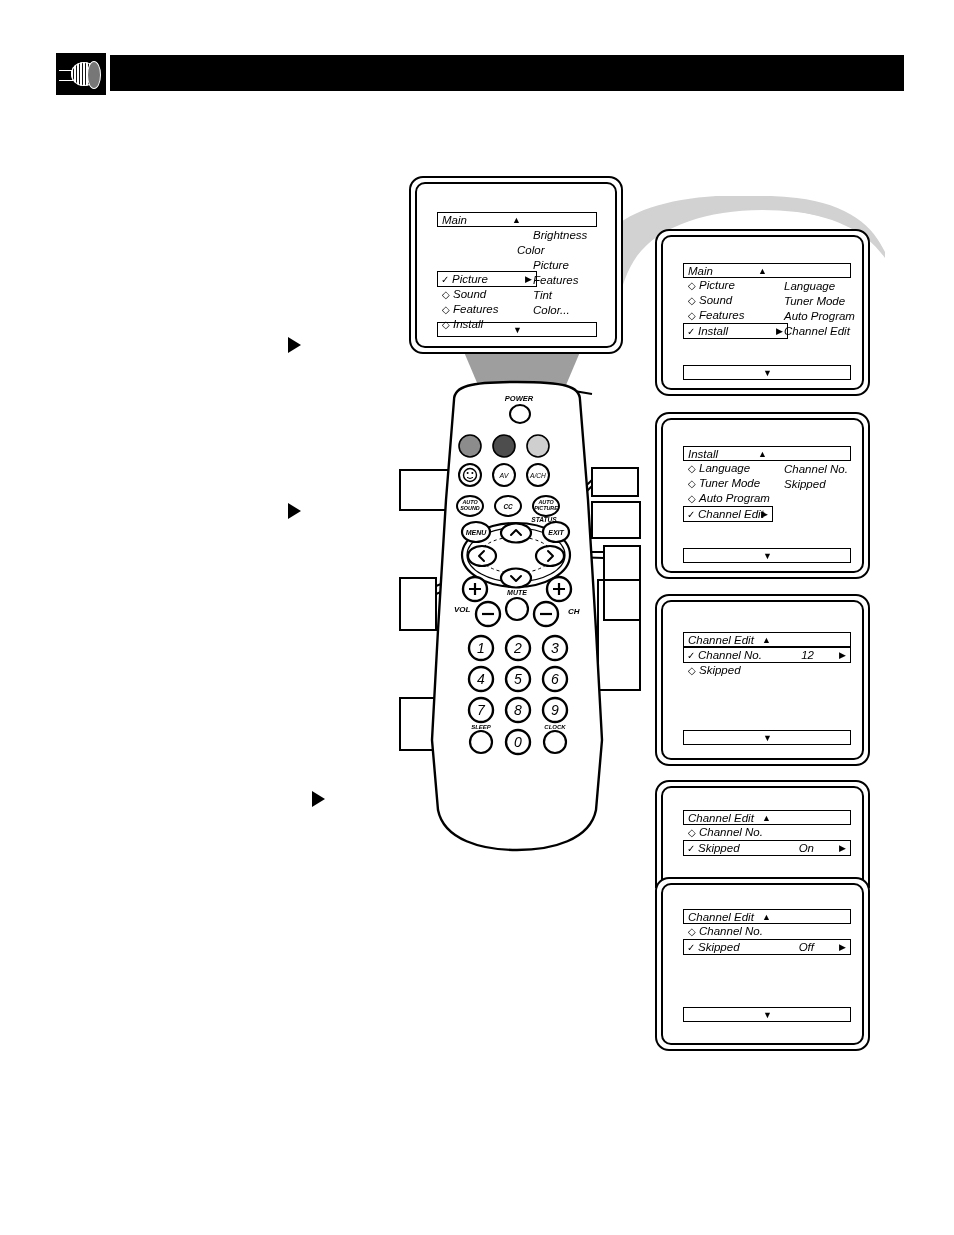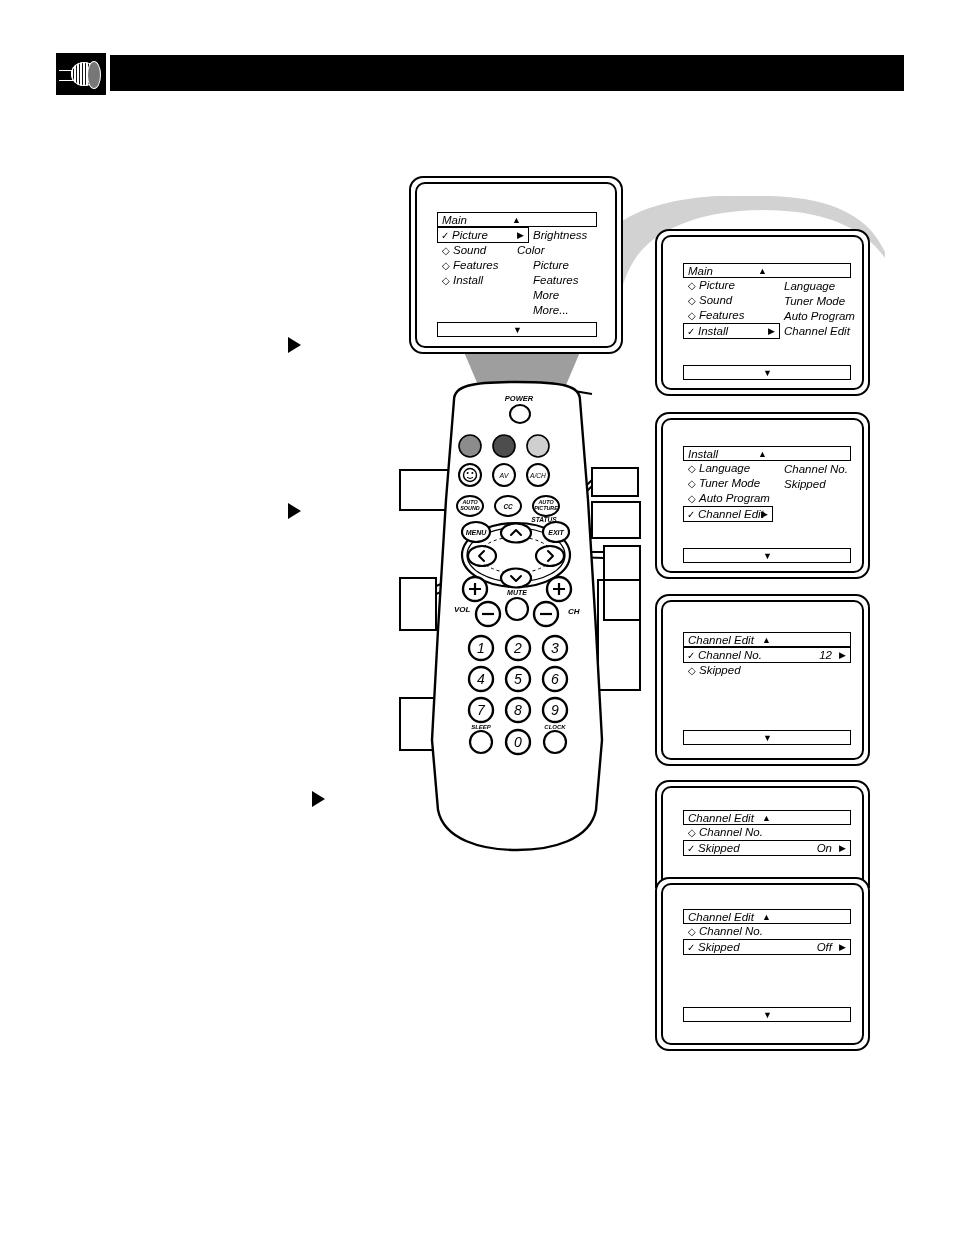--- a/index.html
+++ b/index.html
@@ -59,21 +59,21 @@
     padding-left:4px;box-sizing:border-box;position:relative;
   }
   .osd-title .up{position:absolute;left:74px;top:1px;font-size:9px;line-height:13px;}
   .osd-sel{
     border:1.6px solid #000;height:16px;line-height:14px;
     padding-left:3px;box-sizing:border-box;position:relative;
   }
   .osd-item{padding-left:5px;box-sizing:border-box;position:relative;}
   .mk{display:inline-block;width:11px;font-size:10px;}
   .rt{position:absolute;right:4px;top:0;font-size:9px;line-height:15px;}
-  .val{position:absolute;right:18px;top:0;font-size:11.5px;line-height:15px;}
+  .val{position:absolute;right:36px;top:0;font-size:11.5px;line-height:15px;}
   .osd-bottom{
     border:1px solid #000;height:15px;box-sizing:border-box;position:relative;
   }
   .osd-bottom .dn{position:absolute;left:50%;margin-left:-4px;top:0;font-size:9px;line-height:14px;}
   .col2{position:absolute;font-size:11.5px;line-height:15px;white-space:nowrap;}
 
   
   #tv-screen{left:409px;top:176px;width:214px;height:178px;}
   #tv-osd{left:28px;top:36px;width:160px;}
 
@@ -139,40 +139,40 @@
   <div class="tvbox" id="tv-screen">
     <div class="outer"></div>
     <div class="inner"></div>
     <div class="osd" id="tv-osd">
 
       <div class="osd-row osd-title">
         <span>Main</span>
         <span class="up">▲</span>
       </div>
 
-      <div class="osd-row osd-sel" style="width:92px;">
+      <div class="osd-row osd-sel" style="width:100px;margin-top:44px;">
         <span class="mk">✓</span><span>Picture</span>
         <span class="rt">▶</span>
       </div>
       <div class="osd-row osd-item">
         <span class="mk">◇</span><span>Sound</span>
       </div>
       <div class="osd-row osd-item">
         <span class="mk">◇</span><span>Features</span>
       </div>
       <div class="osd-row osd-item">
         <span class="mk">◇</span><span>Install</span>
       </div>
 
       <div class="col2" style="left:96px;top:16px;">Brightness</div>
       <div class="col2" style="left:80px;top:31px;">Color</div>
       <div class="col2" style="left:96px;top:46px;">Picture</div>
       <div class="col2" style="left:96px;top:61px;">Features</div>
-      <div class="col2" style="left:96px;top:76px;">More</div>
-      <div class="col2" style="left:96px;top:91px;">More...</div>
+      <div class="col2" style="left:96px;top:76px;">Tint</div>
+      <div class="col2" style="left:96px;top:91px;">Color...</div>
 
       <div class="osd-bottom" style="position:absolute;left:0;top:110px;width:160px;">
         <span class="dn">▼</span>
       </div>
     </div>
   </div>
 
   <div class="tvbox" style="left:655px;top:229px;width:215px;height:167px;">
     <div class="outer"></div>
       <div class="inner"></div>
@@ -183,21 +183,21 @@
       </div>
       <div class="osd-row osd-item">
         <span class="mk">◇</span><span>Picture</span>
       </div>
       <div class="osd-row osd-item">
         <span class="mk">◇</span><span>Sound</span>
       </div>
       <div class="osd-row osd-item">
         <span class="mk">◇</span><span>Features</span>
       </div>
-      <div class="osd-row osd-sel" style="width:97px;">
+      <div class="osd-row osd-sel" style="width:105px;">
         <span class="mk">✓</span><span>Install</span>
         <span class="rt">▶</span>
       </div>
       <div class="col2" style="left:101px;top:16px;">Language</div>
       <div class="col2" style="left:101px;top:31px;">Tuner Mode</div>
       <div class="col2" style="left:101px;top:46px;">Auto Program</div>
       <div class="col2" style="left:101px;top:61px;">Channel Edit</div>
       <div class="osd-bottom" style="position:absolute;left:0;top:102px;width:168px;">
         <span class="dn">▼</span>
       </div>

